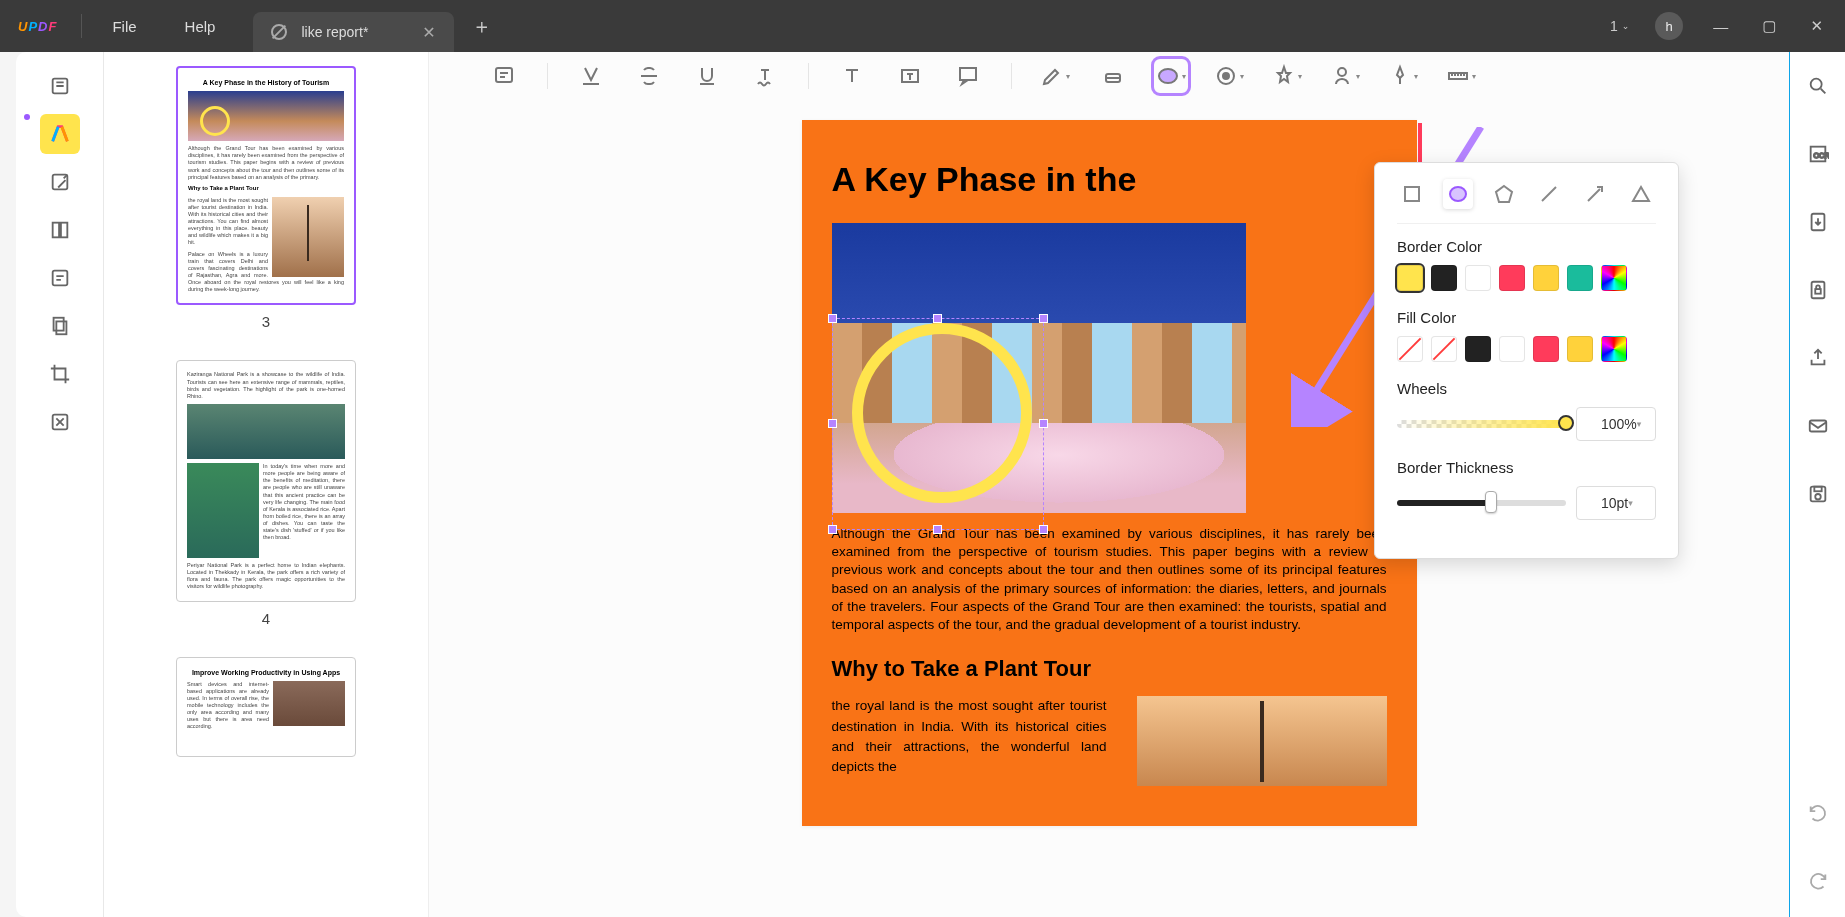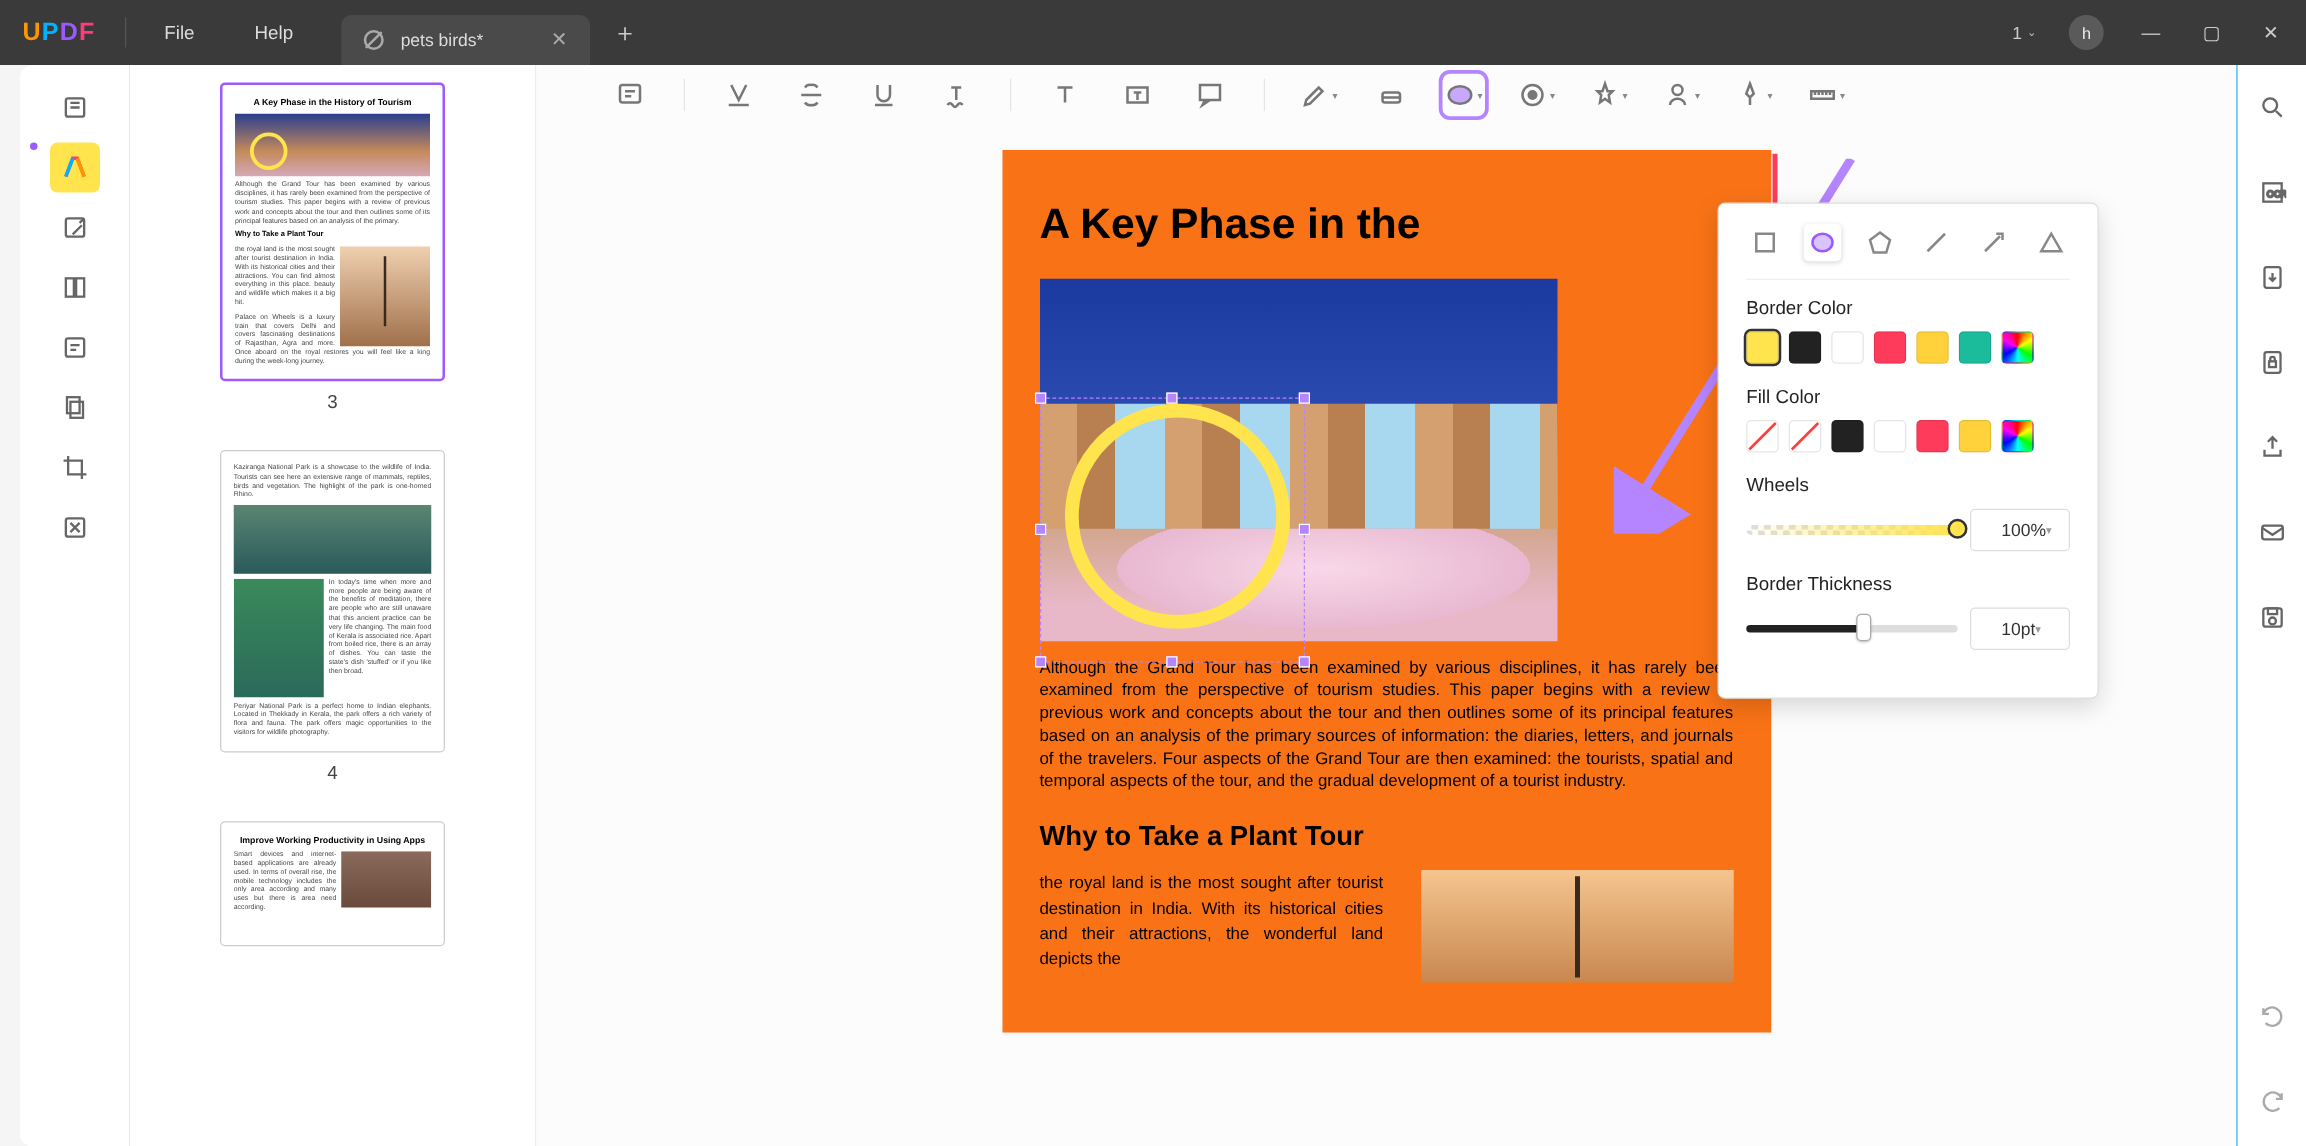--- a/index.html
+++ b/index.html
@@ -15,22 +15,23 @@
 .title-bar {
   height: 52px;
   background: #3a3a3a;
   display: flex;
   align-items: center;
   color: #fff;
 }
 .logo {
   padding: 0 18px;
   font-weight: 700;
-  font-size: 20px;
+  font-size: 13px;
   letter-spacing: 1px;
+  font-style: italic;
 }
 .logo-u { color: #ff9500; }
 .logo-p { color: #00b2ff; }
 .logo-d { color: #9b59ff; }
 .logo-f { color: #ff3b7a; }
 .title-div {
   width: 1px;
   height: 24px;
   background: #555;
   margin: 0 6px;
@@ -482,21 +483,21 @@
 
 <div class="title-bar">
   <div class="logo">
     <span class="logo-u">U</span><span class="logo-p">P</span><span class="logo-d">D</span><span class="logo-f">F</span>
   </div>
   <div class="title-div"></div>
   <div class="menu-item">File</div>
   <div class="menu-item">Help</div>
   <div class="tab">
     <div class="tab-icon"></div>
-    <span>pets birds*</span>
+    <span>like report*</span>
     <span class="tab-close">✕</span>
   </div>
   <div class="tab-add">＋</div>
   <div class="title-spacer"></div>
   <div class="window-right">
     <div class="tab-count">
         <span>1</span> 
         <span style="font-size:9px">⌄</span>
       </div>
     <div class="user-badge">h</div>

